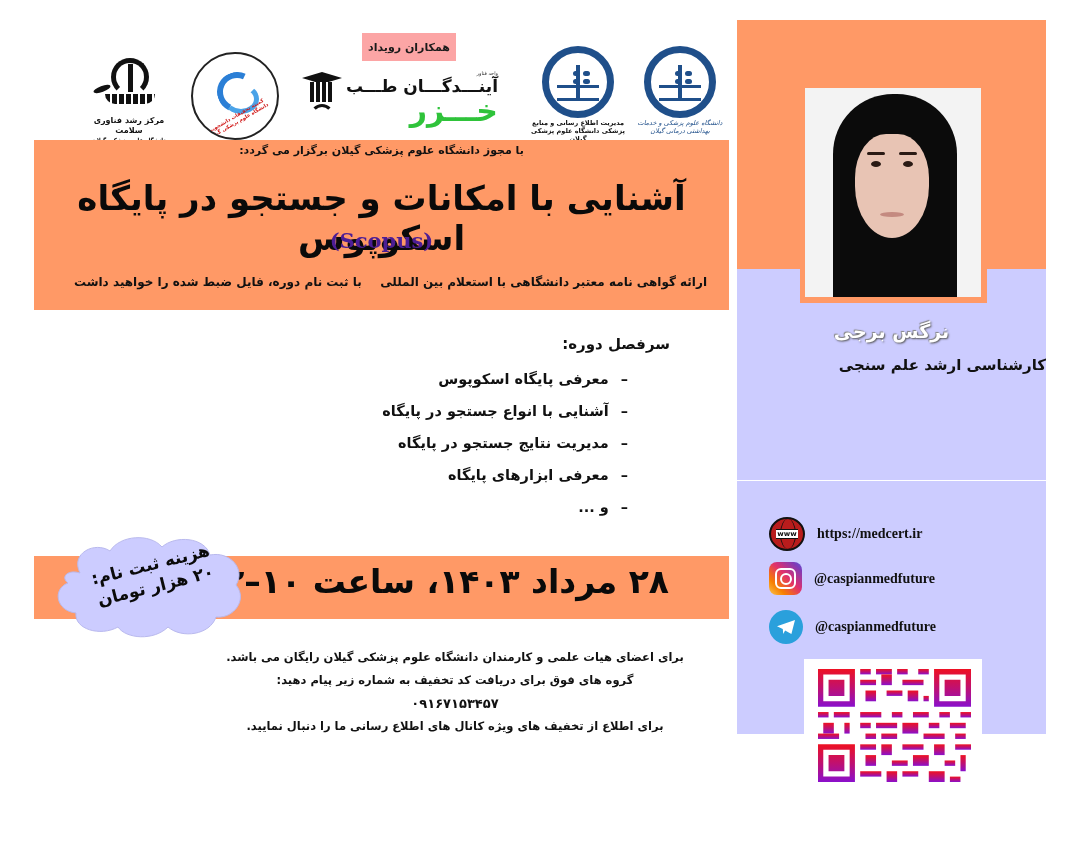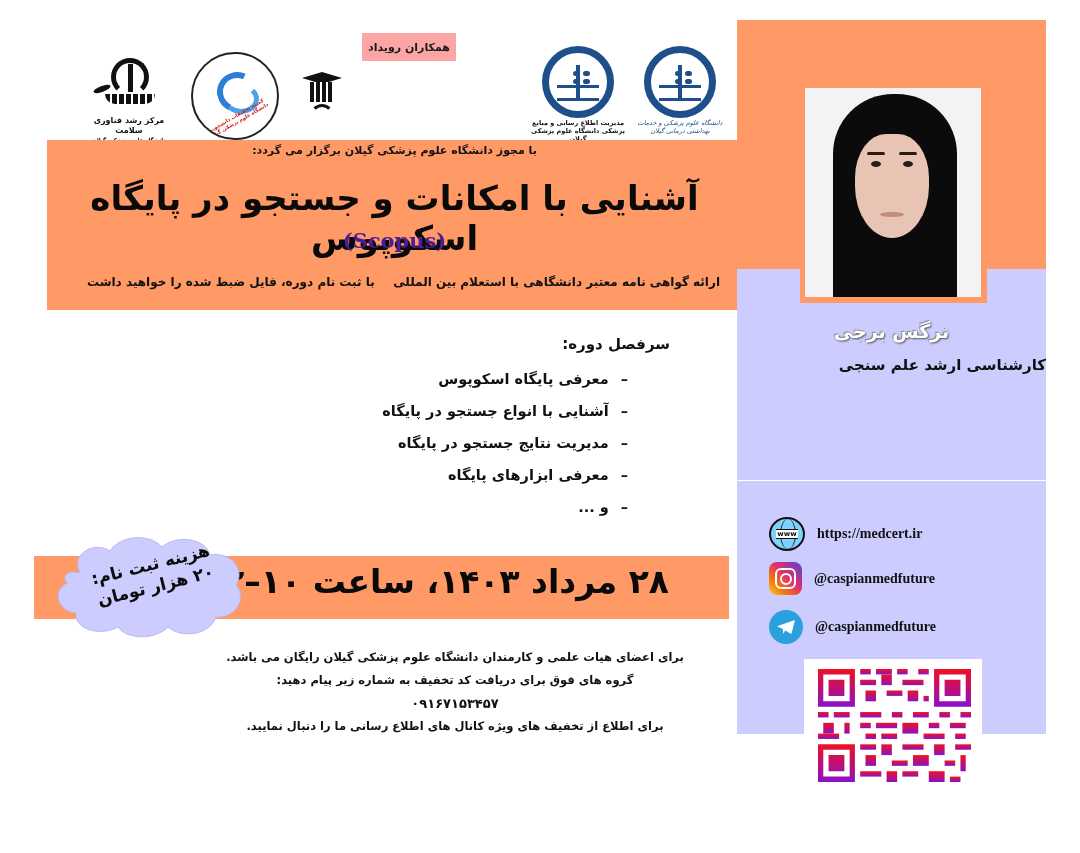--- a/index.html
+++ b/index.html
@@ -33,21 +33,21 @@
   .ay-top { font-size: 17px; font-weight: bold; color: #111; letter-spacing: 2px; direction: rtl; }
   .ay-green { font-size: 30px; font-weight: bold; color: #2fc33a; letter-spacing: 6px; direction: rtl; line-height: 1; }
   .ay-small { font-size: 5px; color: #333; direction: rtl; }
   .gear-logo { width: 72px; height: 58px; position: relative; }
   .gear-logo .circ { position: absolute; left: 18px; top: 2px; width: 38px; height: 38px; border: 5px solid #111; border-radius: 50%; border-bottom-color: transparent; }
   .gear-logo .stem { position: absolute; left: 35px; top: 8px; width: 5px; height: 28px; background: #111; }
   .gear-logo .base { position: absolute; left: 12px; top: 38px; width: 50px; height: 10px; background: repeating-linear-gradient(90deg,#111 0 5px,#fff 5px 7px); border-radius: 0 0 20px 20px; }
   .gear-logo .branch { position: absolute; left: 0; top: 30px; width: 18px; height: 6px; background: #111; border-radius: 50%; transform: rotate(-20deg); }
 
   
-  .title-banner { left: 34px; top: 140px; width: 695px; height: 170px; background: #ff9966; margin-left: 13px; }
+  .title-banner { left: 34px; top: 140px; width: 695px; height: 170px; background: #ff9966; }
   .license { position: absolute; left: 0; right: 0; top: 4px; text-align: center; font-size: 11px; font-weight: bold; direction: rtl; }
   .main-title { position: absolute; left: 0; right: 0; top: 38px; text-align: center; font-size: 34px; font-weight: bold; direction: rtl; color: #0a0a0a; }
   .scopus { position: absolute; left: 0; right: 0; top: 88px; text-align: center; font-family: "DejaVu Serif", serif; font-size: 21px; font-weight: bold; color: #4c1d95; }
   .banner-line { position: absolute; top: 135px; font-size: 12px; font-weight: bold; direction: rtl; }
   .banner-line.right { right: 22px; }
   .banner-line.left { left: 40px; }
 
   
   .syllabus-title { right: 410px; top: 335px; font-size: 15px; font-weight: bold; direction: rtl; }
   .syllabus-list { right: 452px; top: 363px; list-style: none; direction: rtl; }
@@ -76,21 +76,21 @@
   .photo .brow { position: absolute; height: 3px; width: 18px; background: #2a1a14; top: 64px; border-radius: 2px; }
   .photo .eye { position: absolute; width: 10px; height: 6px; background: #2a1a14; top: 73px; border-radius: 50%; }
   .photo .mouth { position: absolute; left: 75px; top: 124px; width: 24px; height: 5px; background: #c48a80; border-radius: 50%; }
   .speaker-name { position: absolute; left: 0; right: 0; top: 300px; text-align: center; font-size: 19px; font-weight: bold; color: #ffffff; text-shadow: 1px 1px 2px #555, -1px -1px 1px #888; direction: rtl; }
   .speaker-role { position: absolute; left: 0; right: 0; top: 336px; text-align: right; font-size: 15px; font-weight: bold; direction: rtl; }
   .speaker-unit { position: absolute; left: 0; right: 0; top: 362px; text-align: center; font-size: 11px; font-weight: bold; direction: rtl; }
   .side-divider { position: absolute; left: 0; right: 0; top: 460px; height: 1px; background: #ffffff; }
   .reg-title { position: absolute; left: 0; right: 0; top: 470px; text-align: center; font-size: 13px; font-weight: bold; direction: rtl; }
   .link-row { position: absolute; left: 32px; display: flex; align-items: center; gap: 12px; }
   .link-row .label { font-family: "Liberation Serif", serif; font-weight: bold; font-size: 14px; color: #111; }
-  .icon-www { width: 36px; height: 34px; border: 2px solid #111; border-radius: 50%; position: relative; background: #7dd3fc; display: flex; align-items: center; justify-content: center; }
+  .icon-www { width: 36px; height: 34px; border: 2px solid #111; border-radius: 50%; position: relative; background: #b91c1c; display: flex; align-items: center; justify-content: center; }
   .icon-www::before { content: ""; position: absolute; left: 9px; top: 0; bottom: 0; width: 14px; border: 1.5px solid #111; border-top: none; border-bottom: none; border-radius: 50%; }
   .icon-www span { position: relative; font-size: 7px; font-weight: bold; background: #fff; padding: 0 1px; border-top: 1px solid #111; border-bottom: 1px solid #111; }
   .icon-ig { width: 33px; height: 33px; border-radius: 8px; background: linear-gradient(45deg,#f9c74f 0%,#f77f00 25%,#e1306c 55%,#833ab4 85%,#5851db 100%); position: relative; }
   .icon-ig::before { content: ""; position: absolute; left: 6px; top: 6px; width: 17px; height: 17px; border: 2.5px solid #fff; border-radius: 6px; }
   .icon-ig::after { content: ""; position: absolute; left: 11px; top: 11px; width: 8px; height: 8px; border: 2.5px solid #fff; border-radius: 50%; }
   .icon-tg { width: 34px; height: 34px; border-radius: 50%; background: #2aa0dc; position: relative; }
   .icon-tg::before { content: ""; position: absolute; left: 8px; top: 10px; width: 18px; height: 14px; background: #fff; clip-path: polygon(0 45%, 100% 0, 80% 100%, 45% 75%, 35% 100%, 32% 65%); }
   .qr-box { position: absolute; left: 67px; top: 639px; width: 178px; height: 133px; background: #ffffff; }
   .qr { position: absolute; left: 14px; top: 10px; width: 153px; height: 113px; }
 </style>
@@ -116,20 +116,25 @@
       <div class="s2"></div>
     <div class="ring-text rtl">کمیته تحقیقات دانشجویی دانشگاه علوم پزشکی گیلان</div>
   </div>
 </div>
 
 <div class="abs ayandegan" style="left:302px; top:68px;">
   <div class="cap-icon">
     <div class="board"></div>
       <div class="body"></div>
       <div class="wifi"></div>
+  </div>
+  <div class="ay-text">
+    <div class="ay-small">واحد فناور</div>
+    <div class="ay-top">آینـــدگـــان طـــب</div>
+    <div class="ay-green">خـــزر</div>
   </div>
 </div>
 
 <div class="abs logo" style="left:516px; top:46px; width:100px;margin-left:12px;">
   <div class="gums-ring">
     <div class="gums-leaf" style="left:24px; top:18px;"></div>
       <div class="gums-leaf" style="left:34px; top:18px;"></div>
     <div class="gums-leaf" style="left:24px; top:26px;"></div>
       <div class="gums-leaf" style="left:34px; top:26px;"></div>
   </div>

